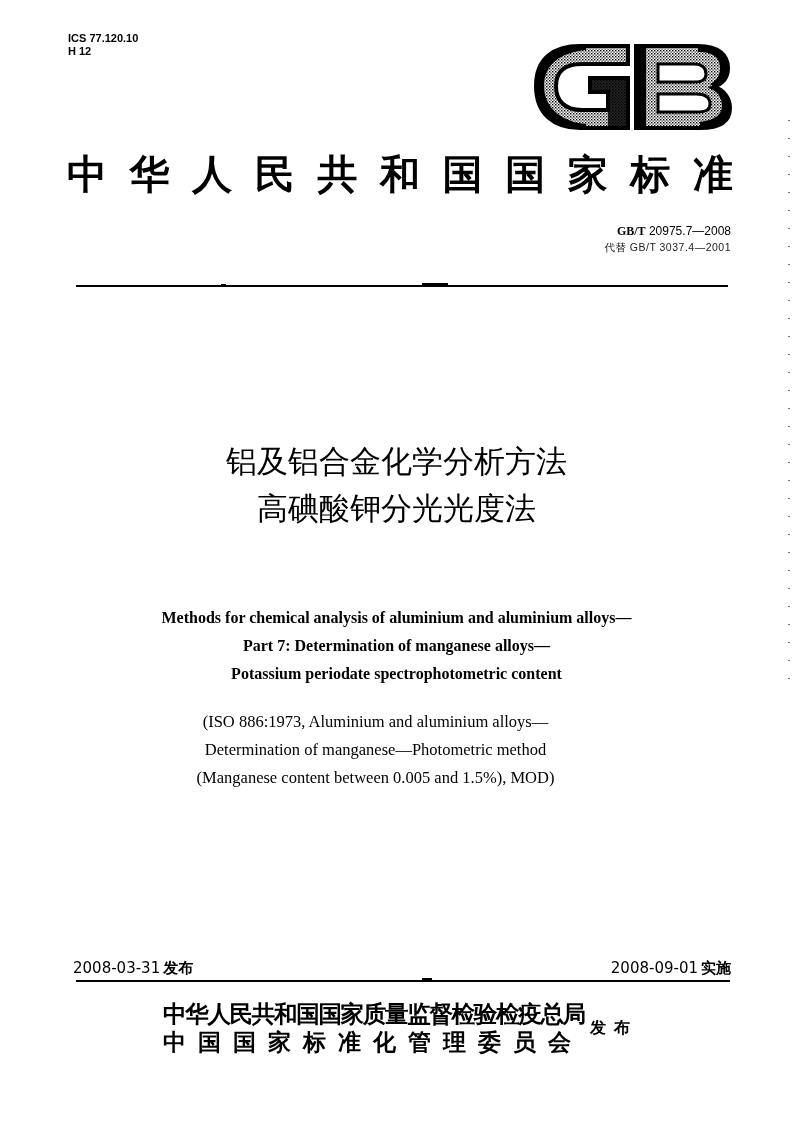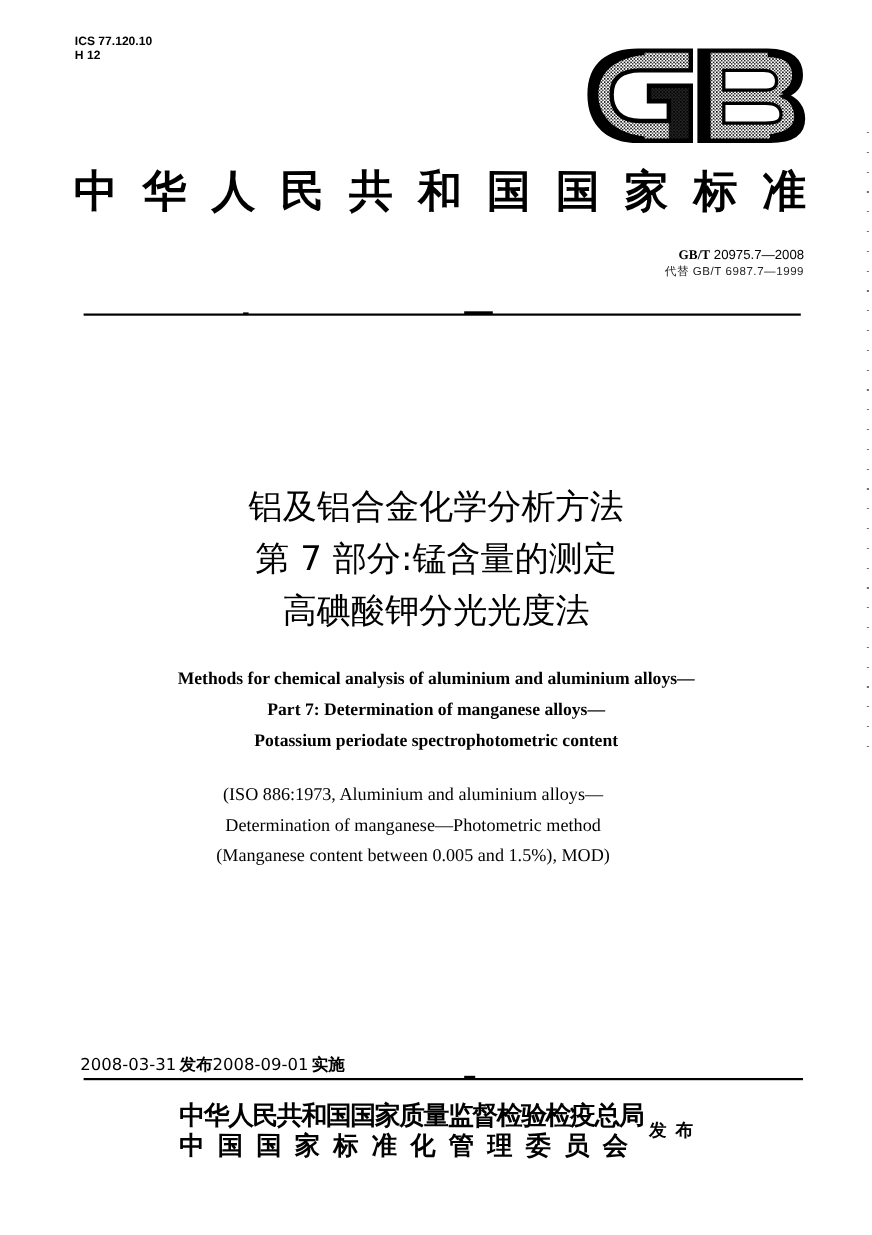--- a/index.html
+++ b/index.html
@@ -106,20 +106,21 @@
     font-family: "Liberation Serif", serif;
     font-size: 16.5px;
     line-height: 28px;
   }
   .iso-ref div { white-space: nowrap; }
 
   
   .dates {
     left: 73px; top: 958px; width: 658px;
     display: flex;
+    justify-content: space-between;
     font-family: "DejaVu Sans", sans-serif;
     font-size: 15px;
     line-height: 20px;
   }
   .dates .dt { font-family: "DejaVu Sans", sans-serif; }
   .dates .lbl { font-weight: bold; margin-left: 3px; }
   .rule-bottom { left: 76px; top: 980px; width: 654px; }
   .rule-bottom .mark { position:absolute; left: 346px; top: -2px; width: 10px; height: 3px; background:#000; }
 
   
@@ -201,31 +202,30 @@
   <span>家</span>
   <span>标</span>
   <span>准</span>
 </div>
 
 <div class="abs std-number">
   <div class="num">
     <span class="gbt">GB/T</span>
     <span>20975.7—2008</span>
   </div>
-  <div class="replaces">代替 GB/T 6987.7—1999</div>
+  <div class="replaces">代替 GB/T 3037.4—2001</div>
 </div>
 
 <div class="abs rule rule-top">
   <div class="mark1"></div>
     <div class="mark2"></div>
 </div>
 
 <div class="abs cn-title">
   <div>铝及铝合金化学分析方法</div>
-  <div>第 7 部分:锰含量的测定</div>
   <div>高碘酸钾分光光度法</div>
 </div>
 
 <div class="abs en-title">
   <div>Methods for chemical analysis of aluminium and aluminium alloys—</div>
   <div>Part 7: Determination of manganese alloys—</div>
   <div>Potassium periodate spectrophotometric content</div>
 </div>
 
 <div class="abs iso-ref">

